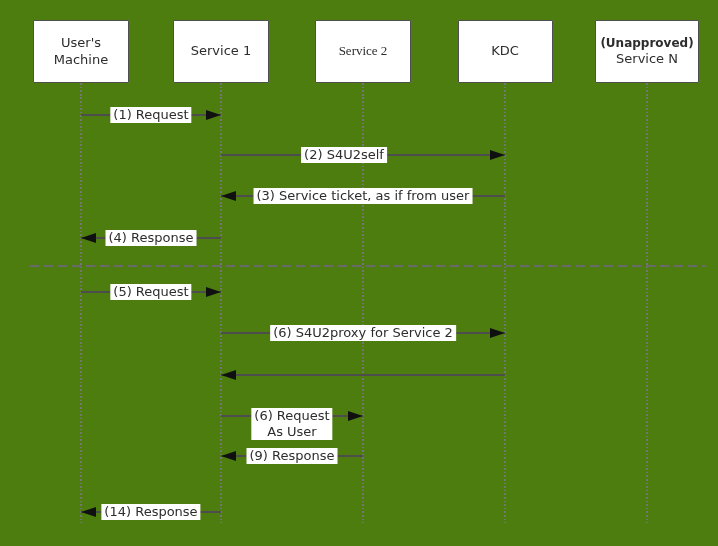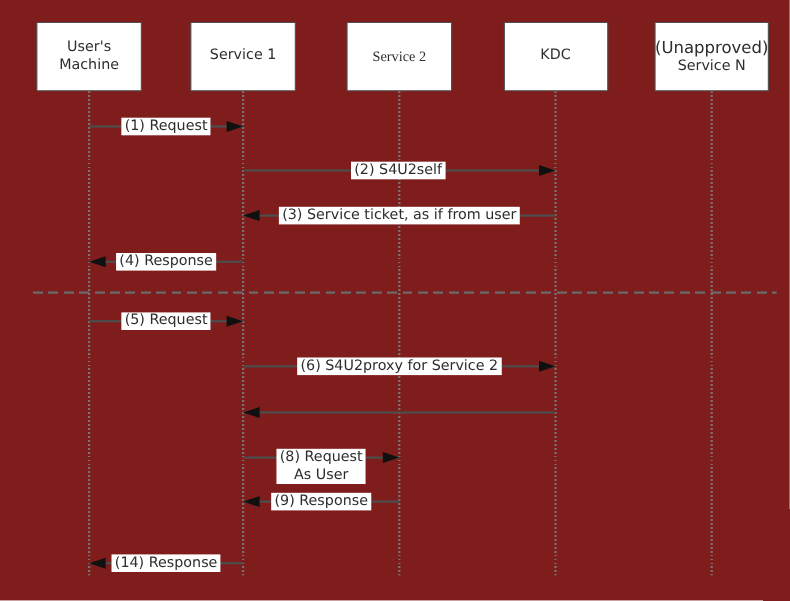--- a/index.html
+++ b/index.html
@@ -4,42 +4,42 @@
 <style>
   html, body {
     margin: 0;
     padding: 0;
     background: #ffffff;
   }
   #diagram-canvas {
     position: relative;
     width: 718px;
     height: 546px;
-    background: #7f1d1d;
+    background: #4d7c0f;
     font-family: "DejaVu Sans", "Liberation Sans", sans-serif;
     color: #2d2d2d;
     overflow: hidden;
   }
   .actor-box {
     position: absolute;
     box-sizing: border-box;
     border: 1.4px solid #4f4f4f;
     border-radius: 1px;
     background: #ffffff;
     display: flex;
     flex-direction: column;
     align-items: center;
     justify-content: center;
     text-align: center;
     font-size: 13px;
     line-height: 1.25;
     color: #2d2d2d;
   }
   .actor-label-line { white-space: nowrap; }
-  .actor-label-line.paren { font-size: 15px; }
+  .actor-label-line.paren { font-size: 12px; font-weight: bold; }
   .lifeline {
     position: absolute;
     width: 1.6px;
     background-image: repeating-linear-gradient(to bottom, #757575 0 1.7px, transparent 1.7px 3.6px);
   }
   .phase-divider {
     position: absolute;
     height: 2.2px;
     background-image: repeating-linear-gradient(90deg, #6a6a6a 0 9px, transparent 9px 14px);
   }
@@ -96,21 +96,21 @@
       <div class="actor-label-line">Service N</div>
     </div>
     <div class="lifeline" style="left: 646.2px; top: 83px; height: 440px;"></div>
     <div class="message-line" style="left: 81px; width: 140px; top: 114.25px;"></div>
     <div class="arrowhead right" style="top: 110px; left: 206px;"></div>
     <div class="message-label" style="left: 151px; top: 107px;">
       <div>(1) Request</div>
     </div>
     <div class="message-line" style="left: 221px; width: 284px; top: 154.25px;"></div>
     <div class="arrowhead right" style="top: 150px; left: 490px;"></div>
-    <div class="message-label" style="left: 362px; top: 147px;">
+    <div class="message-label" style="left: 344px; top: 147px;">
       <div>(2) S4U2self</div>
     </div>
     <div class="message-line" style="left: 221px; width: 284px; top: 195.25px;"></div>
     <div class="arrowhead left" style="top: 191px; left: 221px;"></div>
     <div class="message-label" style="left: 363px; top: 188px;">
       <div>(3) Service ticket, as if from user</div>
     </div>
     <div class="message-line" style="left: 81px; width: 140px; top: 237.25px;"></div>
     <div class="arrowhead left" style="top: 233px; left: 81px;"></div>
     <div class="message-label" style="left: 151px; top: 230px;">
@@ -124,21 +124,21 @@
     <div class="message-line" style="left: 221px; width: 284px; top: 332.25px;"></div>
     <div class="arrowhead right" style="top: 328px; left: 490px;"></div>
     <div class="message-label" style="left: 363px; top: 325px;">
       <div>(6) S4U2proxy for Service 2</div>
     </div>
     <div class="message-line" style="left: 221px; width: 284px; top: 374.25px;"></div>
     <div class="arrowhead left" style="top: 370px; left: 221px;"></div>
     <div class="message-line" style="left: 221px; width: 142px; top: 415.25px;"></div>
     <div class="arrowhead right" style="top: 411px; left: 348px;"></div>
     <div class="message-label" style="left: 292px; top: 408px;">
-      <div>(8) Request</div>
+      <div>(6) Request</div>
       <div>As User</div>
     </div>
     <div class="message-line" style="left: 221px; width: 142px; top: 455.25px;"></div>
     <div class="arrowhead left" style="top: 451px; left: 221px;"></div>
     <div class="message-label" style="left: 292px; top: 448px;">
       <div>(9) Response</div>
     </div>
     <div class="message-line" style="left: 81px; width: 140px; top: 511.25px;"></div>
     <div class="arrowhead left" style="top: 507px; left: 81px;"></div>
     <div class="message-label" style="left: 151px; top: 504px;">

